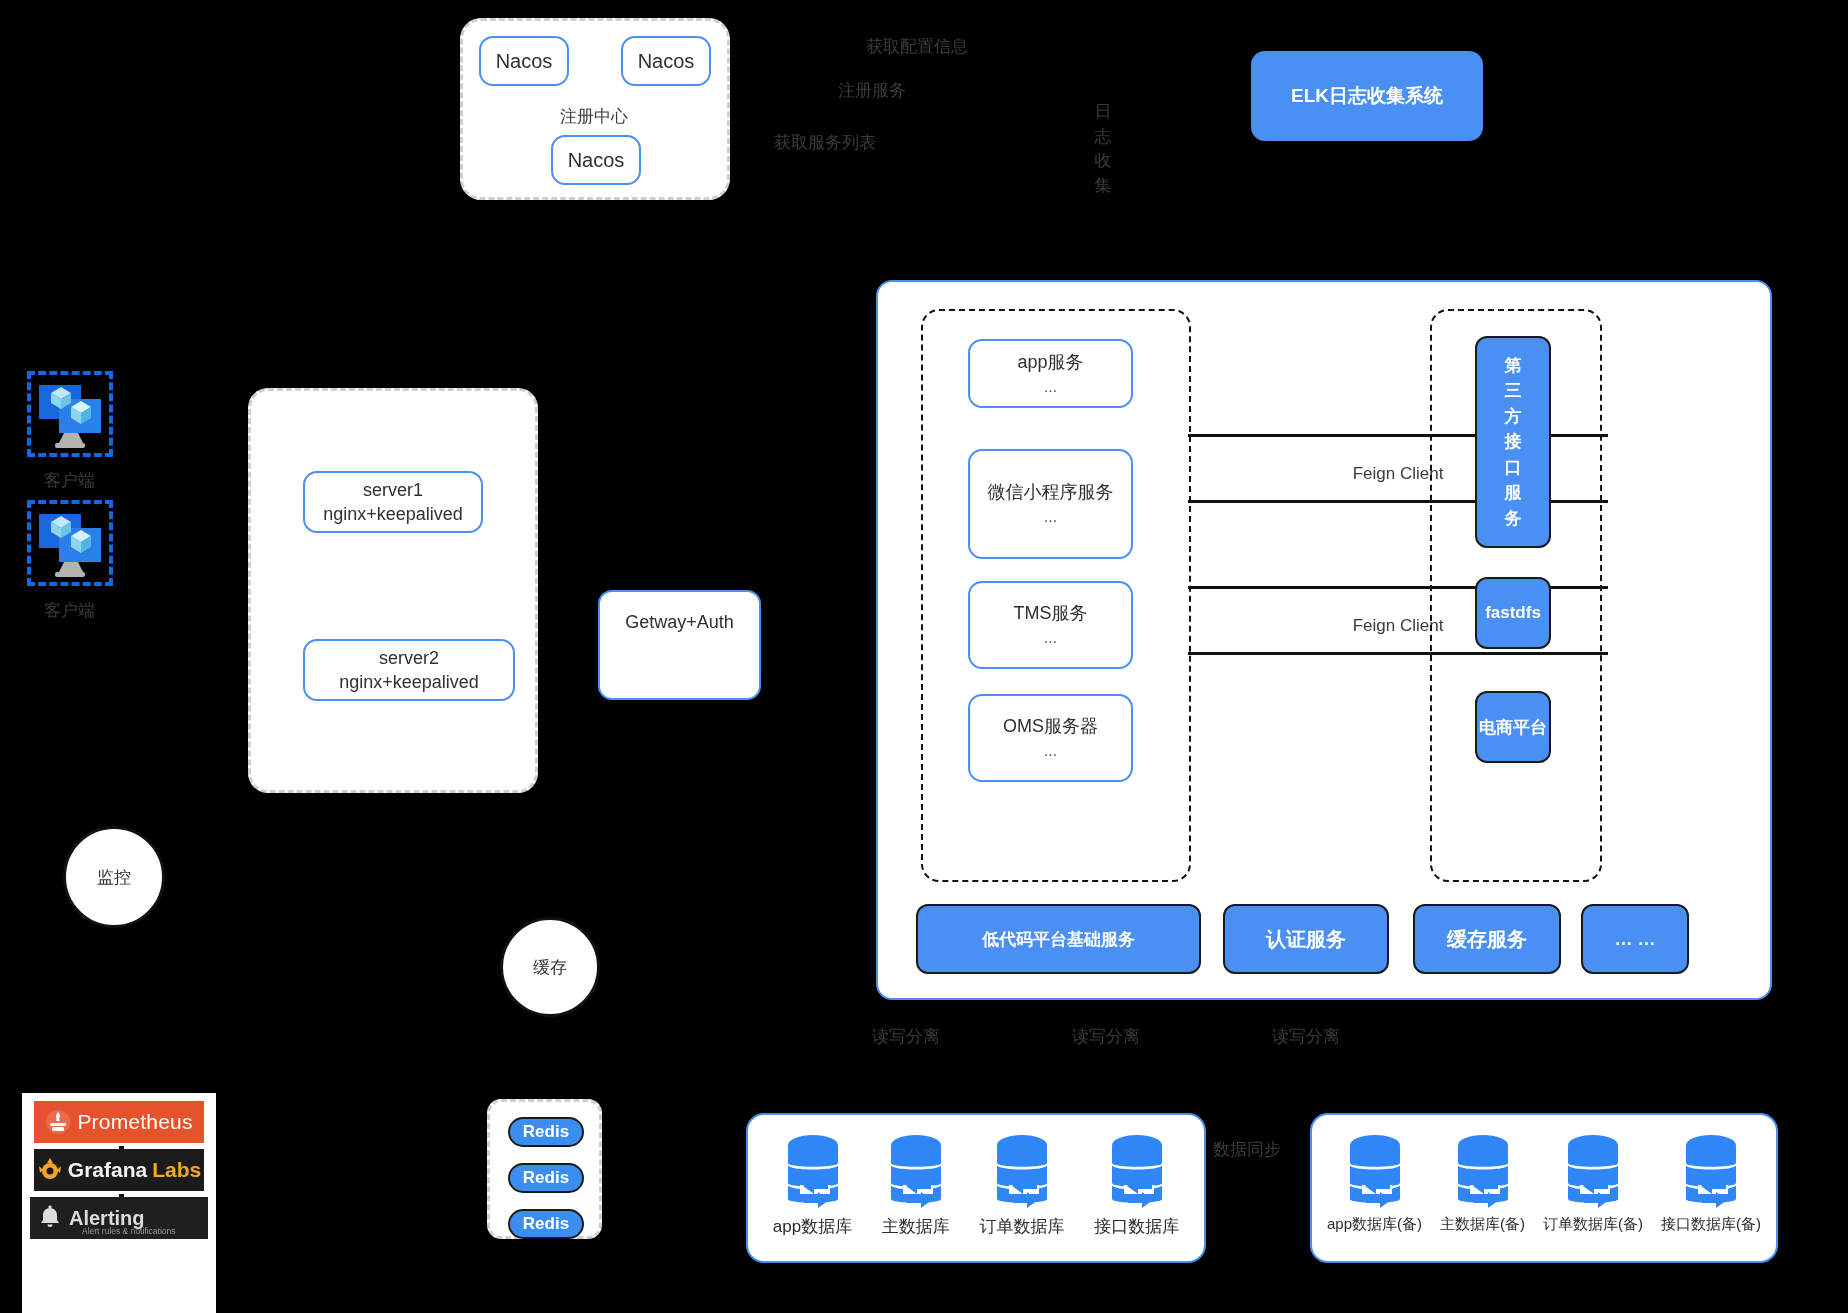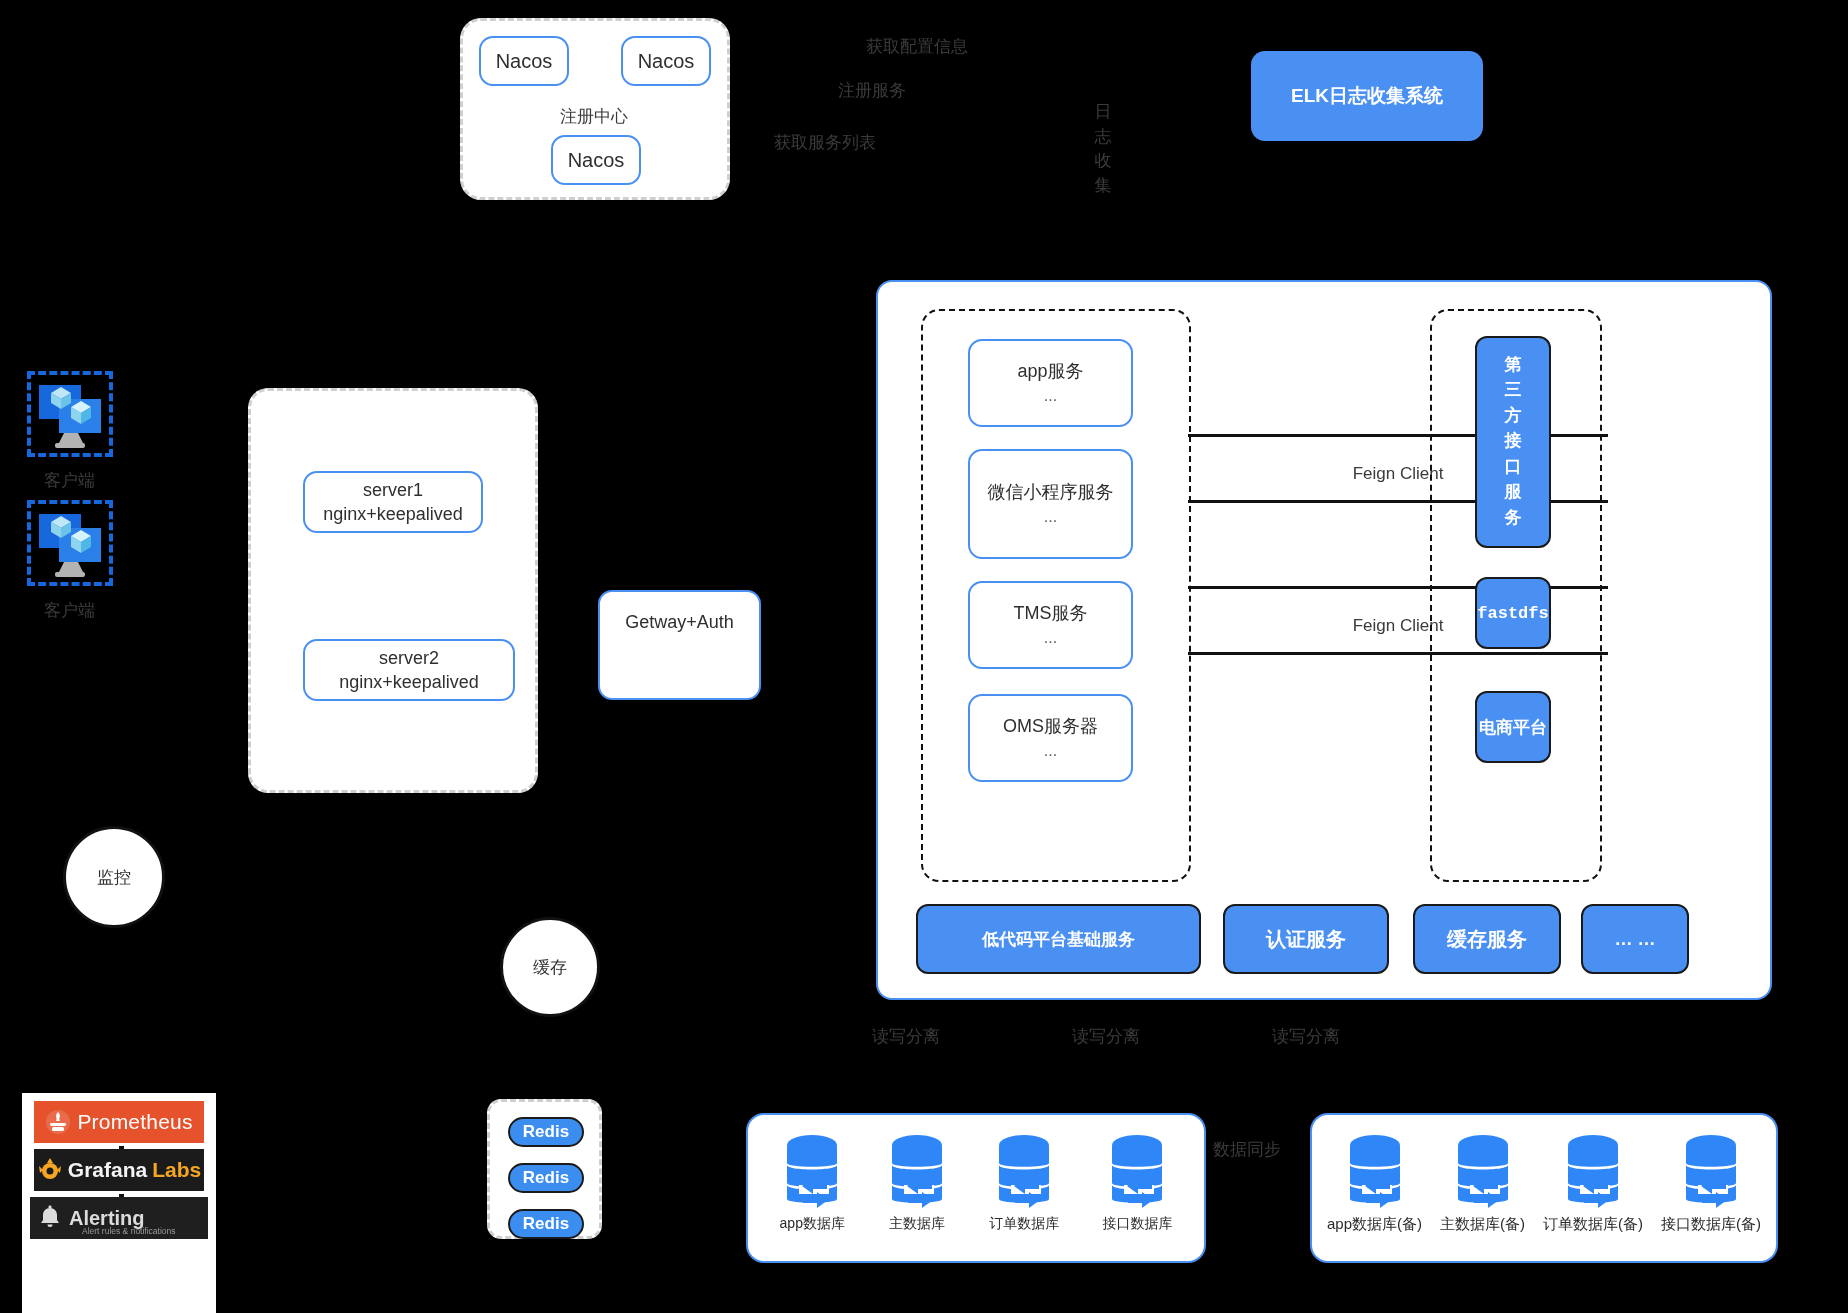--- a/index.html
+++ b/index.html
@@ -162,21 +162,21 @@
     background: #ffffff;
     border: 2px solid #4a90f2;
     border-radius: 18px;
     display: flex;
     align-items: flex-start;
     justify-content: space-around;
   }
   .db-item {
     display: flex; flex-direction: column; align-items: center;
   }
-  .db-cap { color: #2b2b2b; font-size: 14px; white-space: nowrap; margin-top: 2px; }
+  .db-cap { color: #2b2b2b; font-size: 17px; white-space: nowrap; margin-top: 2px; }
   svg { display: block; }
 </style>
 </head>
 <body>
 
 <div id="canvas">
 
   <div class="abs panel-dashed-white" style="left:460px; top:18px; width:270px; height:182px;border-radius:21px;">
     <div class="abs ob" style="left:16px; top:15px; width:90px; height:50px; font-size:20px;">
       <span>Nacos</span>
@@ -250,21 +250,21 @@
     <span>监控</span>
   </div>
 
   <div class="abs circle" style="left:500px; top:917px; width:100px; height:100px;">
     <span>缓存</span>
   </div>
 
   <div class="abs panel-blue-border" style="left:876px; top:280px; width:896px; height:720px;">
 
     <div class="abs dash-group" style="left:43px; top:27px; width:270px; height:573px;">
-      <div class="abs ob" style="left:45px; top:28px; width:165px; height:88px;">
+      <div class="abs ob" style="left:45px; top:28px; width:165px; height:69px;">
         <span>app服务</span>
         <span class="sub">...</span>
       </div>
       <div class="abs ob" style="left:45px; top:138px; width:165px; height:110px;">
         <span style="padding:0 16px;">微信小程序服务</span>
         <span class="sub">...</span>
       </div>
       <div class="abs ob" style="left:45px; top:270px; width:165px; height:88px;">
         <span>TMS服务</span>
         <span class="sub">...</span>
@@ -276,21 +276,21 @@
     </div>
 
     <div class="abs hline" style="left:310px; top:152px; width:420px;"></div>
     <div class="abs feign-lbl" style="left:310px; top:182px; width:420px;">Feign Client</div>
     <div class="abs hline" style="left:310px; top:218px; width:420px;"></div>
 
     <div class="abs hline" style="left:310px; top:304px; width:420px;"></div>
     <div class="abs feign-lbl" style="left:310px; top:334px; width:420px;">Feign Client</div>
     <div class="abs hline" style="left:310px; top:370px; width:420px;"></div>
 
-    <div class="abs dash-group" style="left:552px; top:27px; width:172px; height:573px;font-family:Liberation Mono, monospace;">
+    <div class="abs dash-group" style="left:552px; top:27px; width:172px; height:573px;">
       <div class="abs blue-box dark-edge" style="left:43px; top:25px; width:76px; height:212px; padding:0;">
         <span class="lbl-v" style="color:#ffffff; font-size:17px; font-weight:600; width:20px; line-height:1.5;">第三方接口服务</span>
       </div>
       <div class="blue-box dark-edge abs" style="left:43px; top:266px; width:76px; height:72px; font-size:17px;">
         <span>fastdfs</span>
       </div>
       <div class="blue-box dark-edge abs" style="left:43px; top:380px; width:76px; height:72px; font-size:17px;">
         <span>电商平台</span>
       </div>
     </div>

